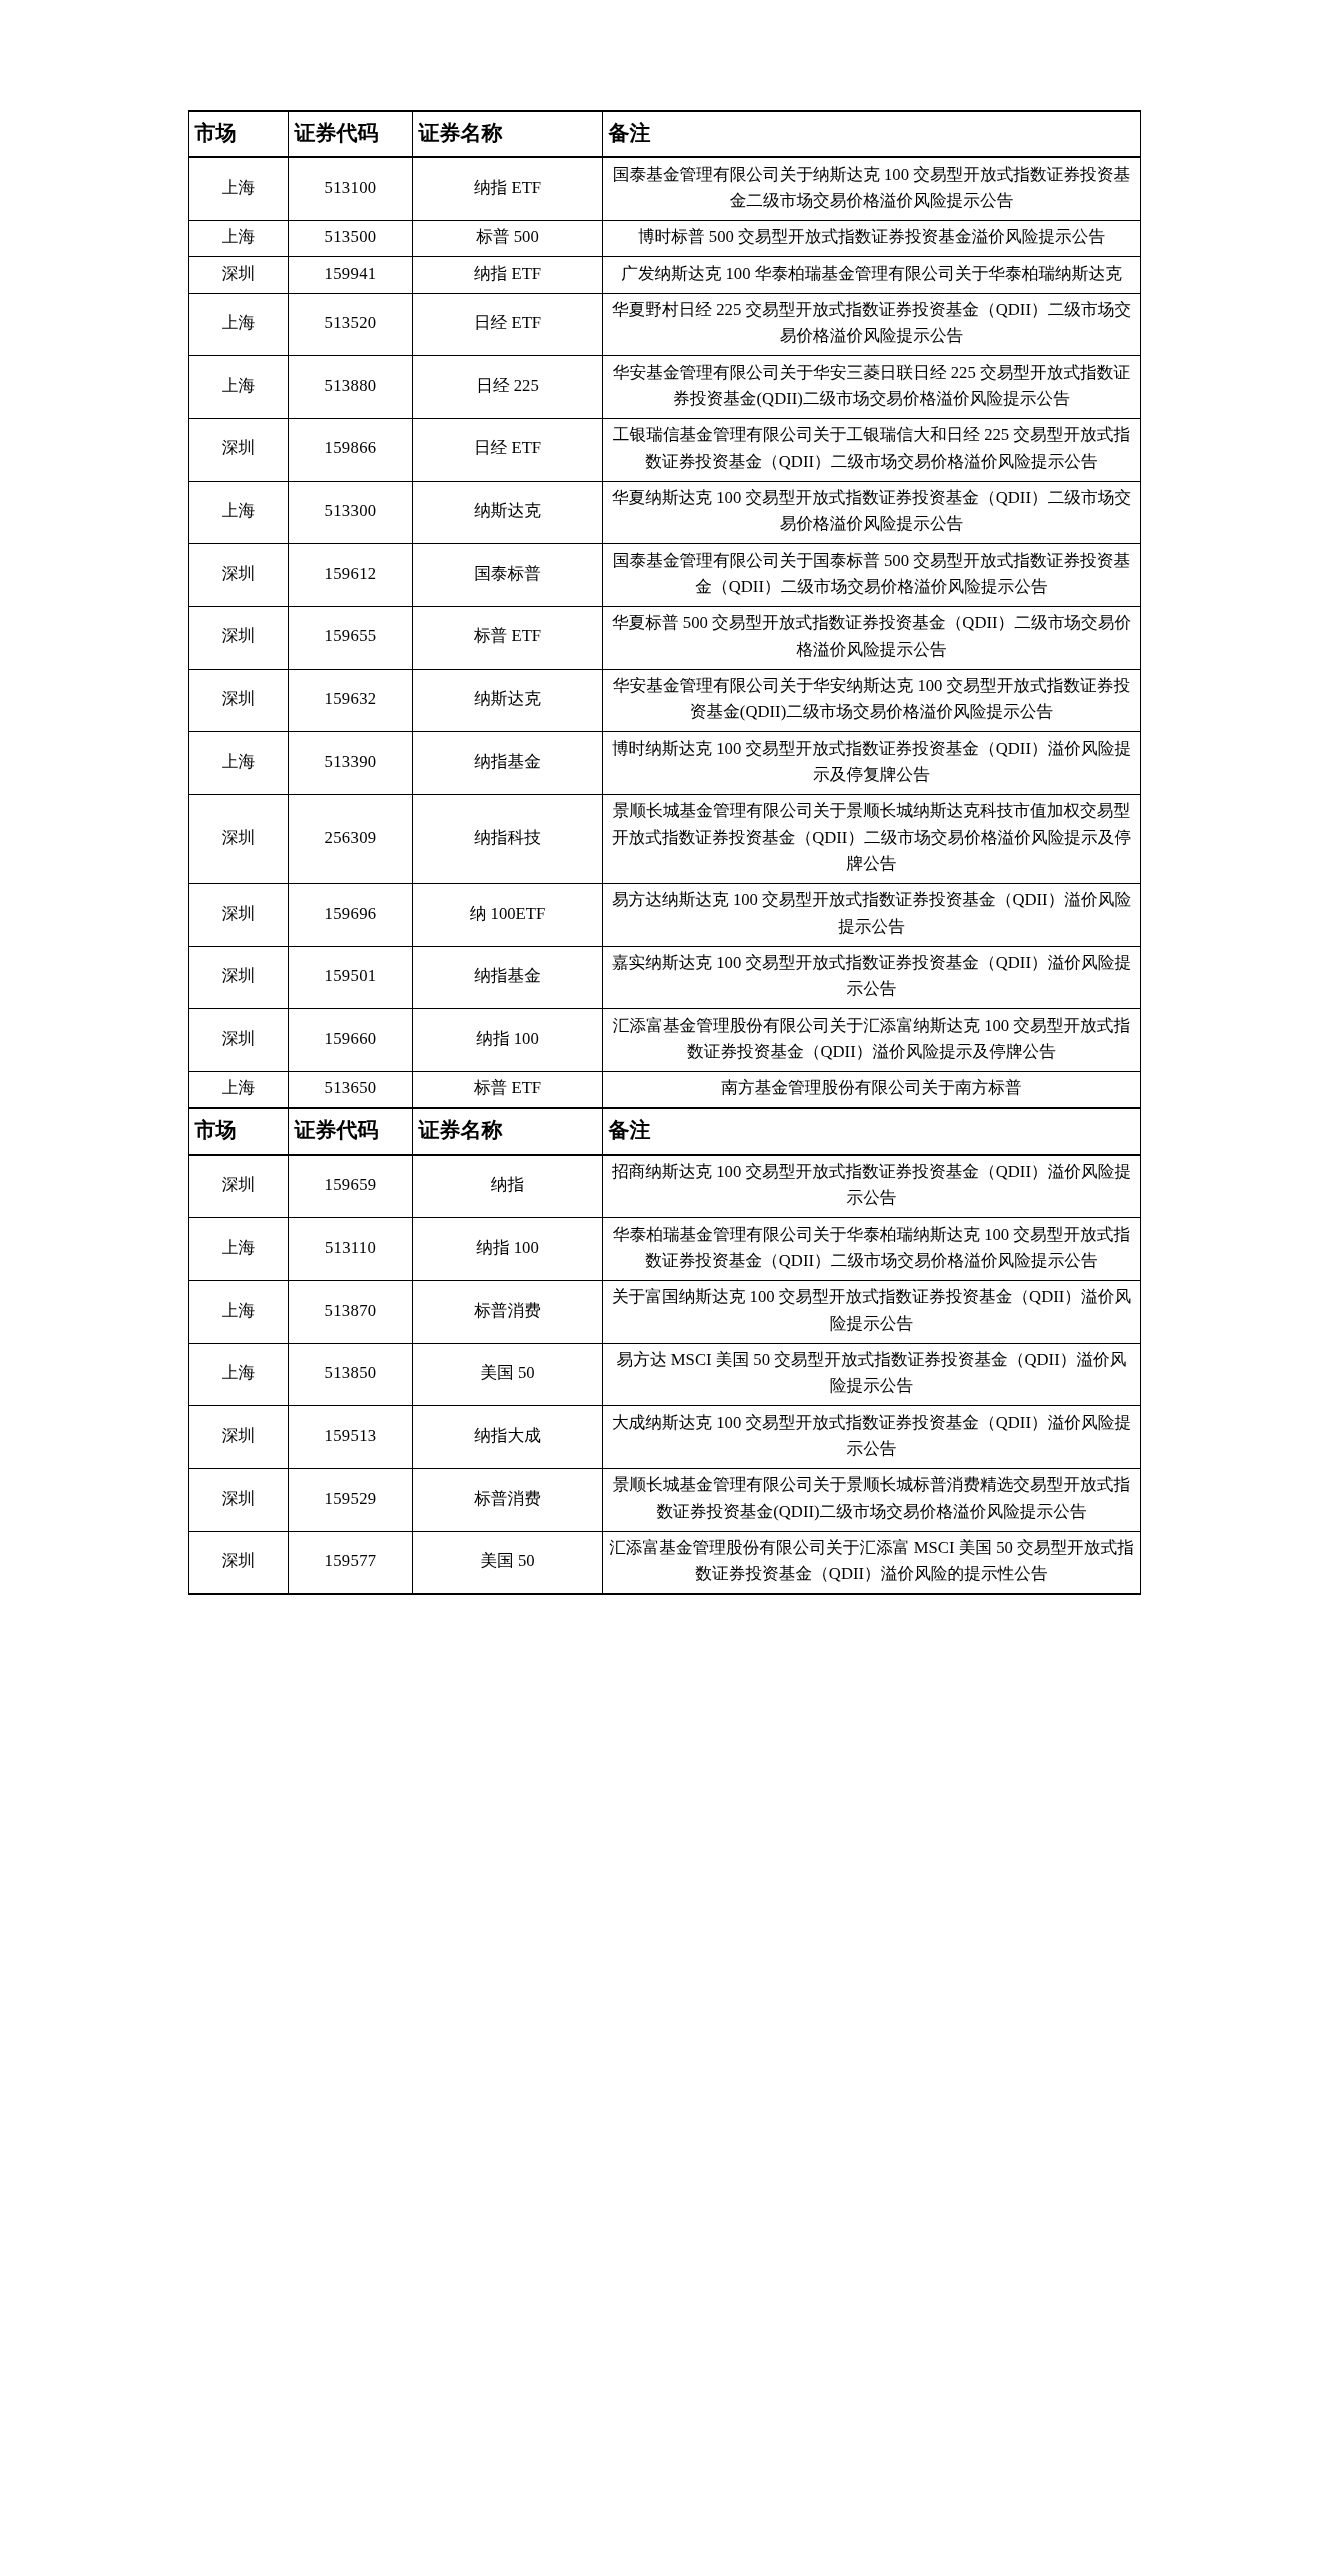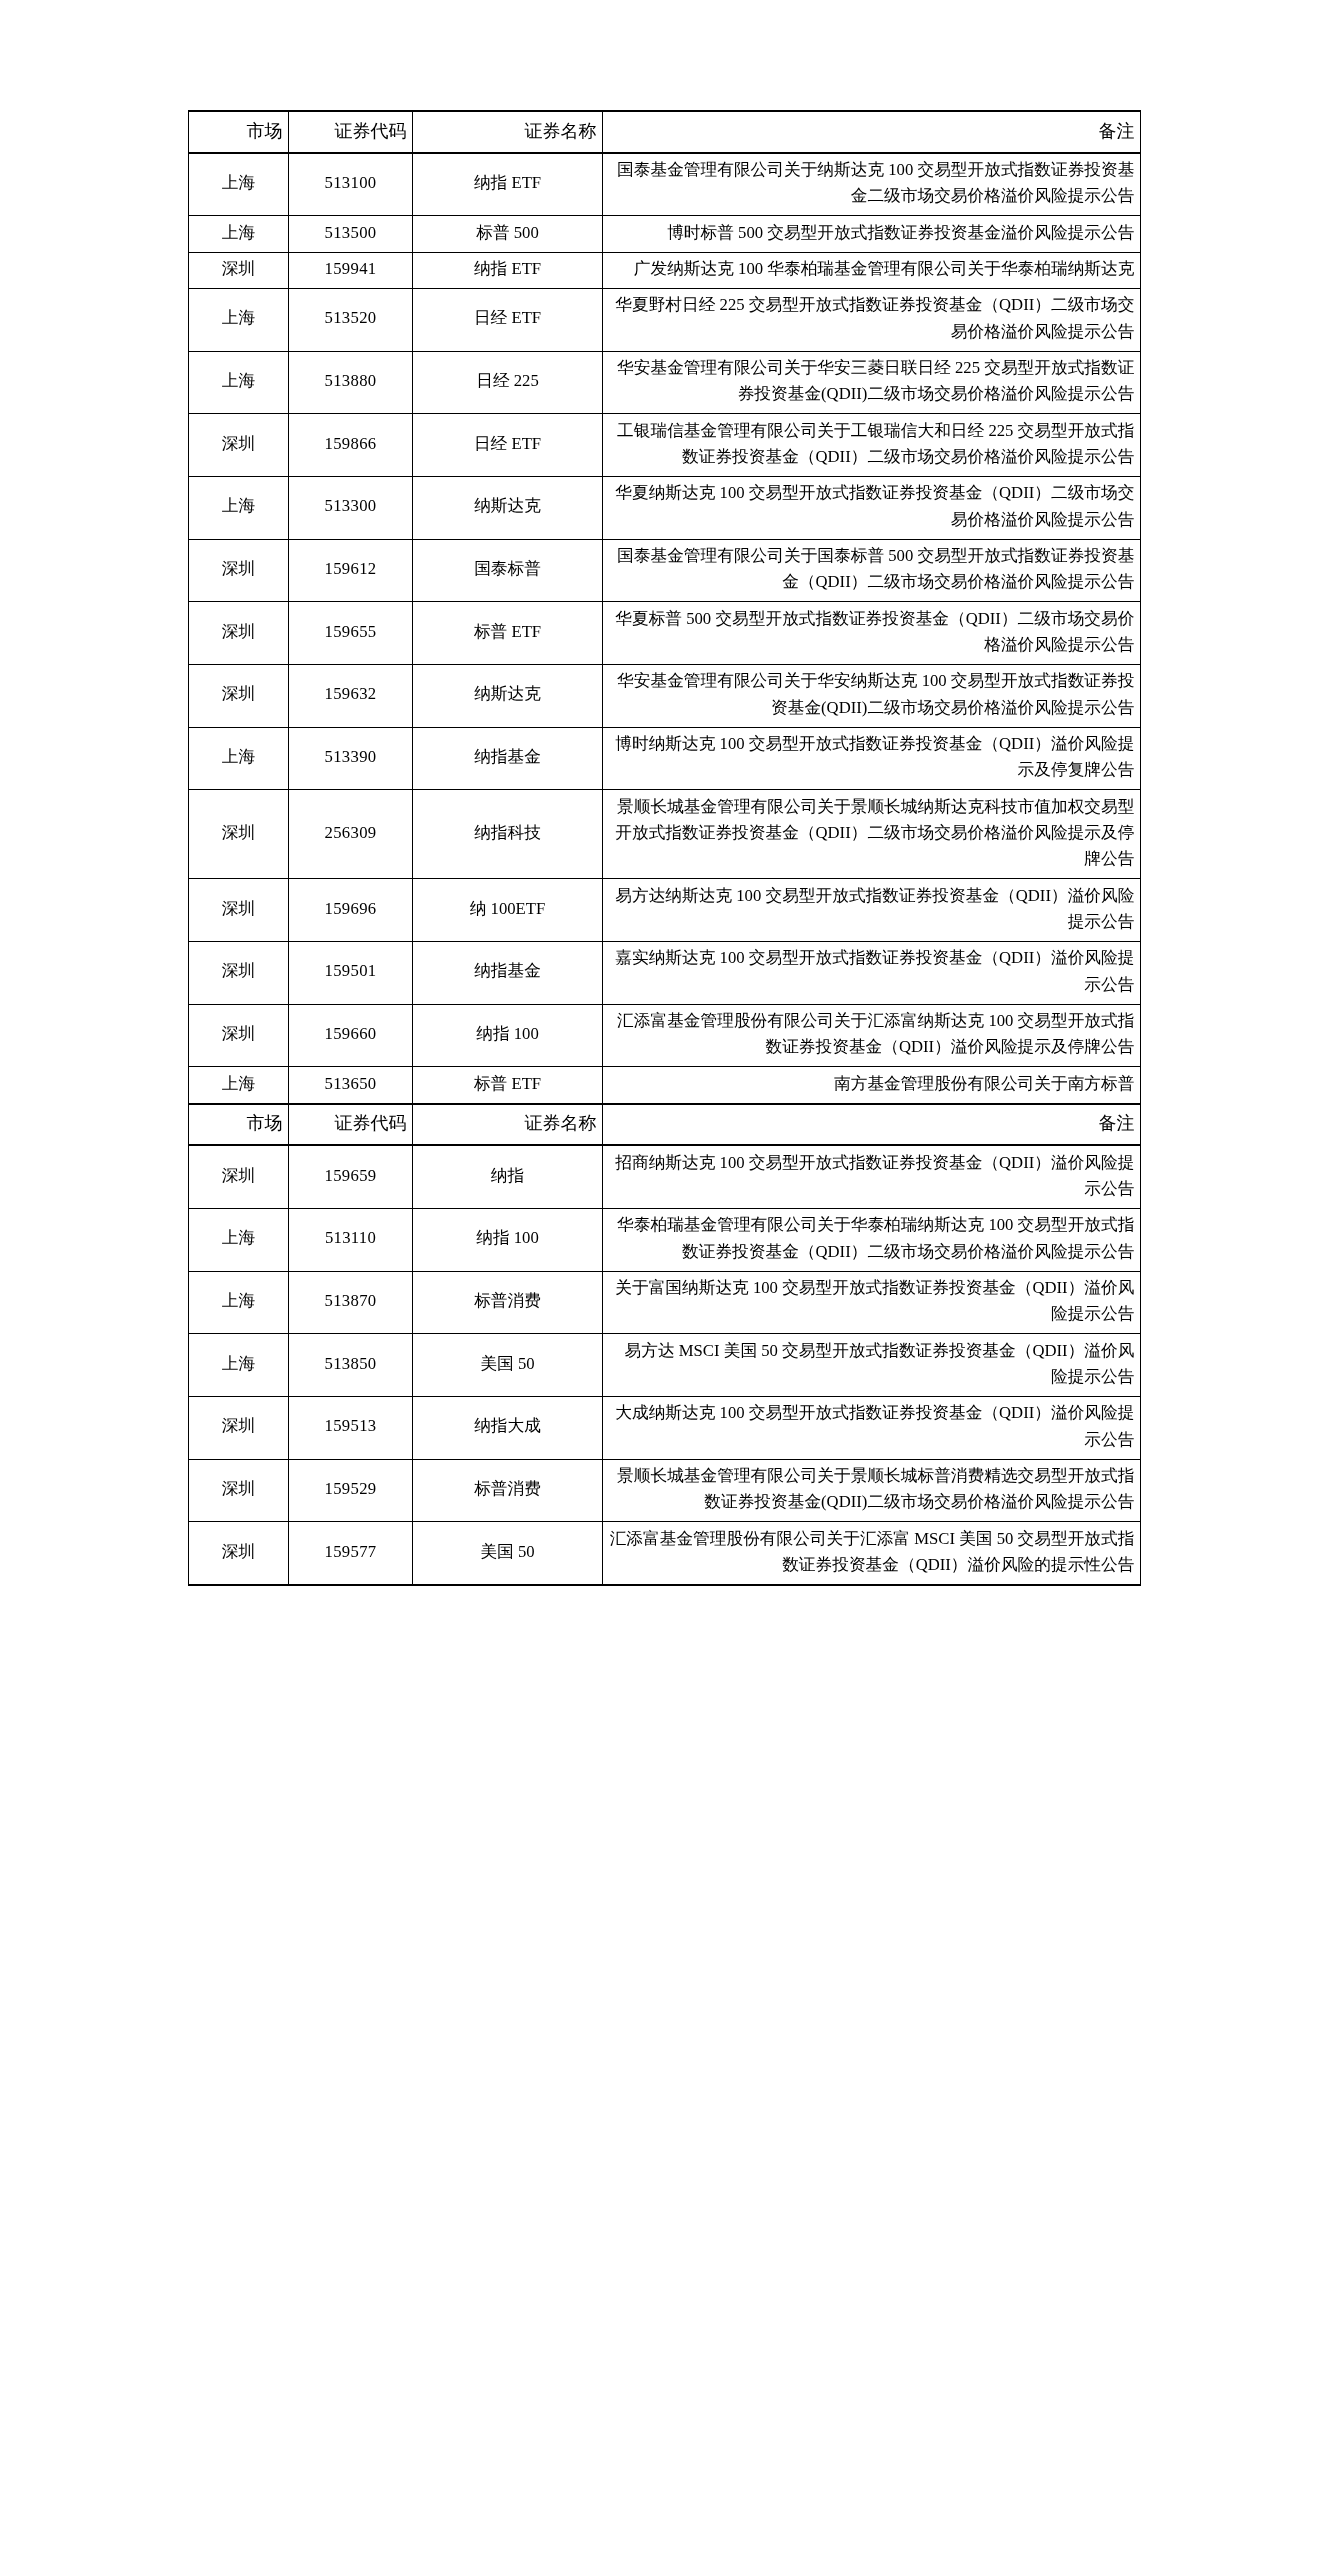--- a/index.html
+++ b/index.html
@@ -49,44 +49,44 @@
     border: 1.1px solid #000000;
     padding: 3.3px 5.6px 5.6px 5.6px;
     vertical-align: middle;
     font-size: 16.7px;
     line-height: 1.58;
     font-weight: normal;
   }
 
   
   tr.hdr-row th {
-    text-align: right;
-    font-weight: normal;
-    font-size: 18px;
+    text-align: left;
+    font-weight: bold;
+    font-size: 21px;
     padding-top: 4.5px;
     padding-bottom: 6.7px;
     border-bottom-width: 2.2px;
     border-top-width: 1.7px;
   }
 
   
   table.etf-table tr.hdr-row.first-hdr th { border-top-width: 2.2px; }
 
   td.cell-market,
   td.cell-code,
   td.cell-name {
     text-align: center;
     white-space: nowrap;
   }
 
   td.cell-code { font-weight: bold; letter-spacing: 0.3px; }
   td.cell-name { }
 
   td.cell-remark {
-    text-align: right;
+    text-align: center;
     word-break: break-all;
     margin-left: 37px;
   }
 
   
   tr.thick-top > td,
   tr.thick-top > th { border-top-width: 2.2px; }
 
   
   tr.last-row > td { border-bottom-width: 2.2px; }

